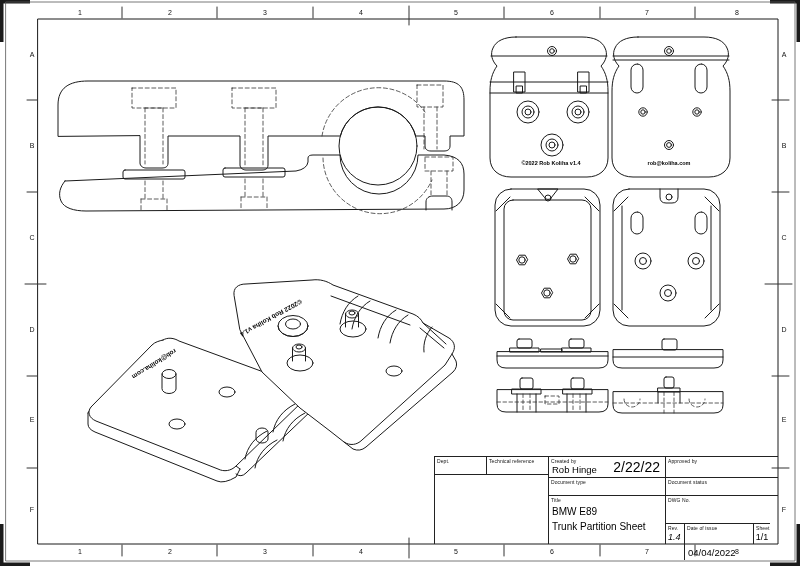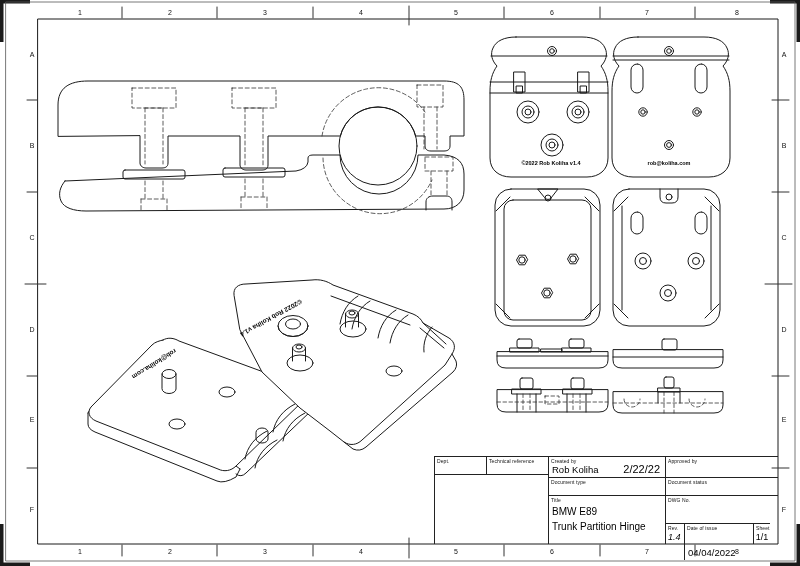--- a/index.html
+++ b/index.html
@@ -5,21 +5,21 @@
   html,body{margin:0;padding:0;}
   body{width:800px;height:566px;position:relative;background:#fff;
        font-family:"Liberation Sans",sans-serif;overflow:hidden;}
   svg text{font-family:"Liberation Sans",sans-serif;}
   .zone{position:absolute;font-size:7px;color:#111;width:14px;text-align:center;line-height:9px;}
   
   .tb-cell{position:absolute;border-top:1px solid #222;border-left:1px solid #222;box-sizing:border-box;background:#fff0;}
   .tb-label{font-size:5px;color:#111;padding:1px 0 0 2px;line-height:6px;letter-spacing:.1px;}
   .tb-val{position:absolute;color:#000;}
   .v-created{font-size:9.5px;left:3px;bottom:2px;}
-  .v-cdate{font-size:11px;right:5px;bottom:2px;text-align:center;}
+  .v-cdate{font-size:14px;right:5px;bottom:2px;text-align:center;}
   .v-rev{font-size:9px;left:2px;bottom:2px;font-style:italic;}
   .v-date{font-size:9.5px;left:3px;bottom:2px;}
   .v-sheet{font-size:9px;left:0;right:0;bottom:2px;text-align:center;}
   .v-title{font-size:10px;line-height:14.5px;left:3px;top:9px;white-space:nowrap;}
 </style>
 </head>
 <body>
 
 
 
@@ -274,38 +274,38 @@
 
 <div>
   <div class="tb-cell" style="left:434px;top:456px;width:52px;height:18px">
     <div class="tb-label">Dept.</div>
   </div>
   <div class="tb-cell" style="left:486px;top:456px;width:62px;height:18px">
     <div class="tb-label">Technical reference</div>
   </div>
   <div class="tb-cell" style="left:548px;top:456px;width:117px;height:21px">
     <div class="tb-label">Created by</div>
-    <div class="tb-val v-created">Rob Koliha</div>
+    <div class="tb-val v-created">Rob Hinge</div>
     <div class="tb-val v-cdate">2/22/22</div>
   </div>
   <div class="tb-cell" style="left:665px;top:456px;width:113px;height:21px">
     <div class="tb-label">Approved by</div>
   </div>
   <div class="tb-cell" style="left:434px;top:474px;width:114px;height:70px"></div>
   <div class="tb-cell" style="left:548px;top:477px;width:117px;height:18px">
     <div class="tb-label">Document type</div>
   </div>
   <div class="tb-cell" style="left:665px;top:477px;width:113px;height:18px">
     <div class="tb-label">Document status</div>
   </div>
   <div class="tb-cell" style="left:548px;top:495px;width:117px;height:49px">
     <div class="tb-label">Title</div>
     <div class="tb-val v-title">
       <div>BMW E89</div>
-      <div>Trunk Partition Hinge</div>
+      <div>Trunk Partition Sheet</div>
     </div>
   </div>
   <div class="tb-cell" style="left:665px;top:495px;width:113px;height:28px">
     <div class="tb-label">DWG No.</div>
   </div>
   <div class="tb-cell" style="left:665px;top:523px;width:19px;height:21px">
     <div class="tb-label">Rev.</div>
     <div class="tb-val v-rev">1.4</div>
   </div>
   <div class="tb-cell" style="left:684px;top:523px;width:69px;height:37px">

